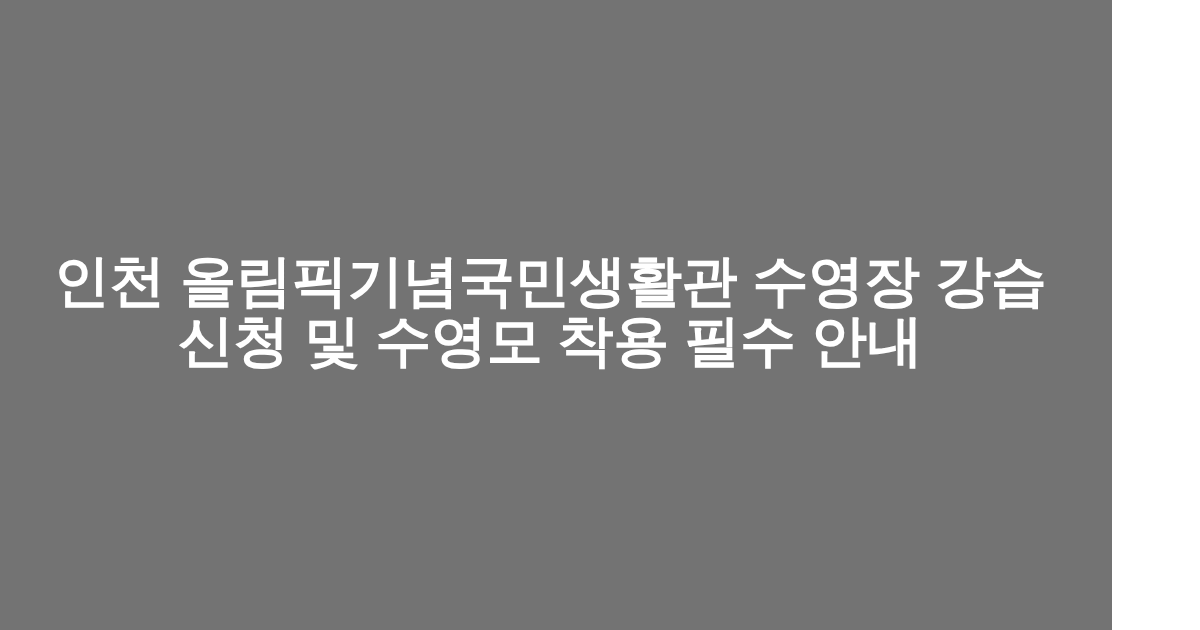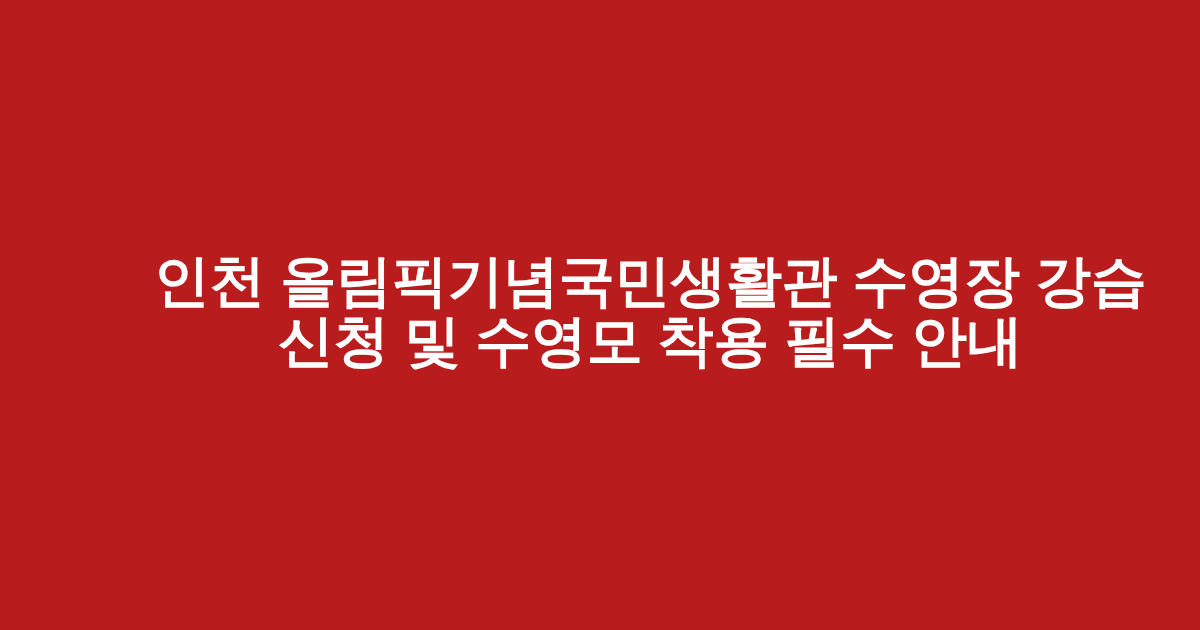--- a/index.html
+++ b/index.html
@@ -10,26 +10,26 @@
   body {
     width: 1200px;
     height: 630px;
     overflow: hidden;
     font-family: "Liberation Sans", "DejaVu Sans", sans-serif;
   }
 
   .og-card {
     position: relative;
     box-sizing: border-box;
-    width: 1200px;
+    width: 1112px;
     height: 630px;
-    background-color: #b91c1c;
+    background-color: #737373;
     display: flex;
     align-items: center;
-    justify-content: flex-end;
+    justify-content: flex-start;
   }
 
   .headline-block {
     width: 1100px;
     padding: 0 24px;
     box-sizing: border-box;
     text-align: center;
     
     transform: translateY(-4px);
   }

